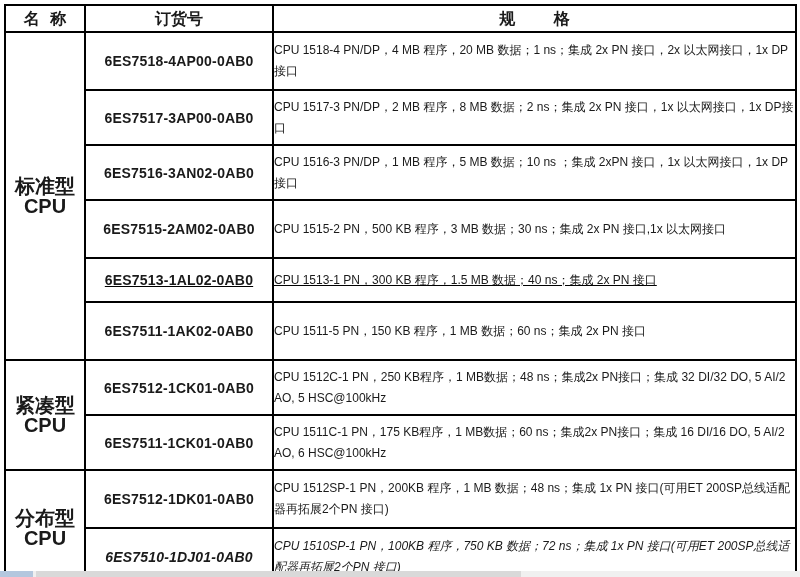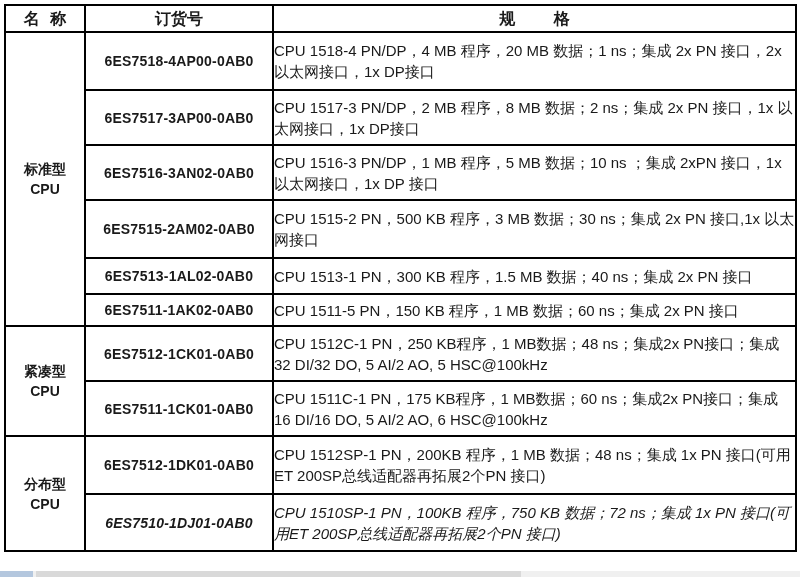--- a/index.html
+++ b/index.html
@@ -38,43 +38,43 @@
     color: #000;
     text-align: center;
     height: 25px;
     line-height: 25px;
   }
   th.hdr-name { word-spacing: 6px; margin-top: 44px; }
   th.hdr-spec { word-spacing: 34px; }
   td.cat-cell {
     text-align: center;
     font-weight: bold;
-    font-size: 14px;
+    font-size: 20px;
     color: #000;
     line-height: 20px;
   }
   td.cat-cell span { display: block; }
   td.order-cell {
     text-align: center;
     font-weight: bold;
     font-size: 14px;
     color: #000;
     letter-spacing: 0.2px;
   }
   td.spec-cell {
-    font-size: 15px;
+    font-size: 12px;
     line-height: 21px;
     padding: 3px 4px 3px 4px;
     color: #222;
   }
   
   tr.h58 { height: 58px; }
   tr.h55 { height: 55px; }
-  tr.h44 { height: 36px; }
-  tr.h45 { height: 32px; }
+  tr.h44 { height: 44px; text-decoration: underline; }
+  tr.h45 { height: 58px; }
   tr.h57 { height: 57px; font-style: italic; }
   
   .bottom-strip {
     position: absolute;
     left: 0; top: 571px;
     width: 800px; height: 6px;
     background: #f0f0f0;
   }
   .bottom-strip .seg-blue {
     position: absolute; left: 0; top: 0;

